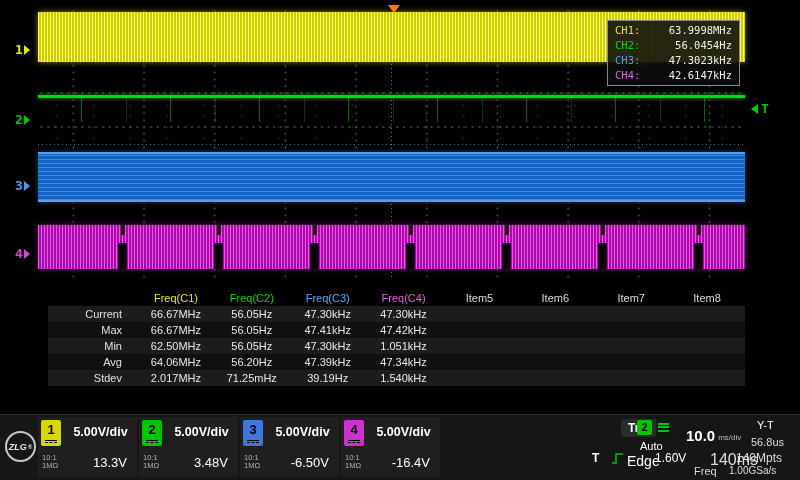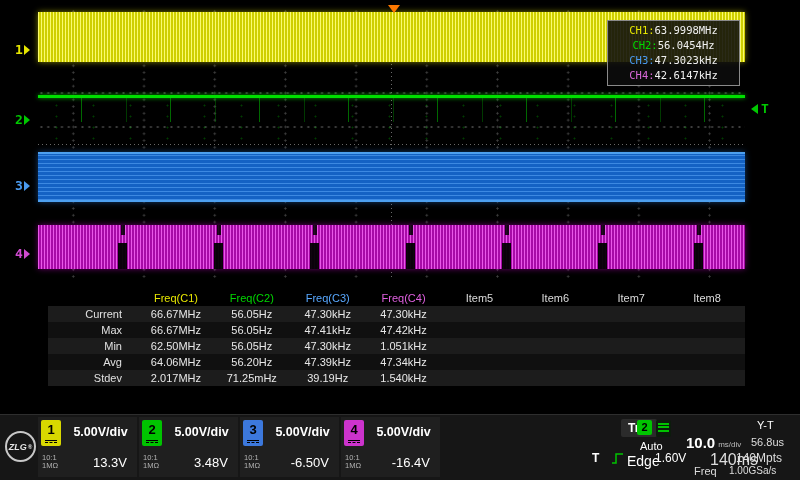--- a/index.html
+++ b/index.html
@@ -52,21 +52,21 @@
   .tmark{position:absolute;left:751px;top:101px;display:flex;align-items:center;gap:3px;
     color:#00c800;font:bold 13px "DejaVu Sans Mono",monospace;}
   .tmark .tril{width:0;height:0;border-top:5px solid transparent;border-bottom:5px solid transparent;
     border-right:7px solid #00c800;}
   .tpos{position:absolute;left:388px;top:5px;width:0;height:0;
     border-left:6px solid transparent;border-right:6px solid transparent;border-top:8px solid #ff7800;}
 
   
   .freqbox{position:absolute;left:607px;top:20px;width:131px;background:rgba(12,12,12,.88);
     border:1px solid #8a8a8a;padding:2px 0;font:10.5px "DejaVu Sans Mono",monospace;}
-  .forow{display:flex;justify-content:center;padding:1px 7px;line-height:13px;}
+  .forow{display:flex;justify-content:space-between;padding:1px 7px;line-height:13px;}
   .foval{color:#f0f0f0;}
   .fo-c1{color:#e6e600;} .fo-c2{color:#00d800;} .fo-c3{color:#4a9aef;} .fo-c4{color:#d868d8;}
 
   
   .meas{position:absolute;left:48px;top:290px;width:697px;border-collapse:collapse;
     table-layout:fixed;font-size:11px;color:#e8e8e8;}
   .meas col.c-label{width:90px;}
   .meas th,.meas td{height:16px;padding:0;text-align:center;font-weight:normal;overflow:hidden;white-space:nowrap;}
   .meas thead tr{background:#000;}
   .meas tbody tr:nth-child(odd){background:#1c1c1c;}
@@ -100,21 +100,21 @@
 
   
   .bottombar .abs{position:absolute;}
   .trig-label{left:589px;top:4px;background:#2b2b2b;border-radius:2px;padding:2px 7px;
     color:#fff;font:bold 12px "Liberation Sans",sans-serif;margin-left:32px;}
   .trig-src{left:637px;top:5px;width:15px;height:15px;background:#00c400;border-radius:2px;
     color:#000;font:bold 11px/15px "Liberation Sans",sans-serif;text-align:center;}
   .trig-coup{left:656px;top:5px;width:15px;height:15px;background:#0c1c0c;border-radius:2px;padding:1px 0;}
   .trig-coup i{display:block;height:0;border-top:2px solid #00c400;margin:1.5px 2px 0;}
   .trig-mode{left:640px;top:25px;color:#fff;font-size:11px;}
-  .tb{left:686px;top:19px;display:flex;align-items:flex-start;}
+  .tb{left:686px;top:12px;display:flex;align-items:flex-start;}
   .tbv{color:#fff;font:bold 15px "Liberation Sans",sans-serif;}
   .tbu{color:#bbb;font-size:8px;margin-left:3px;margin-top:6px;}
   .yt{left:757px;top:4px;color:#fff;font-size:11px;}
   .tpos-val{left:751px;top:21px;color:#ddd;font-size:11px;}
   .t2{left:592px;top:36px;color:#fff;font:bold 12px "Liberation Sans",sans-serif;}
   .edgeicon{left:611px;top:37px;}
   .ttype{left:627px;top:38px;color:#fff;font-size:14px;}
   .tlevel{left:655px;top:36px;color:#fff;font-size:12px;}
   .tdelay{left:710px;top:36px;color:#ddd;font-size:16px;}
   .acqmode{left:694px;top:50px;color:#ddd;font-size:11px;}

